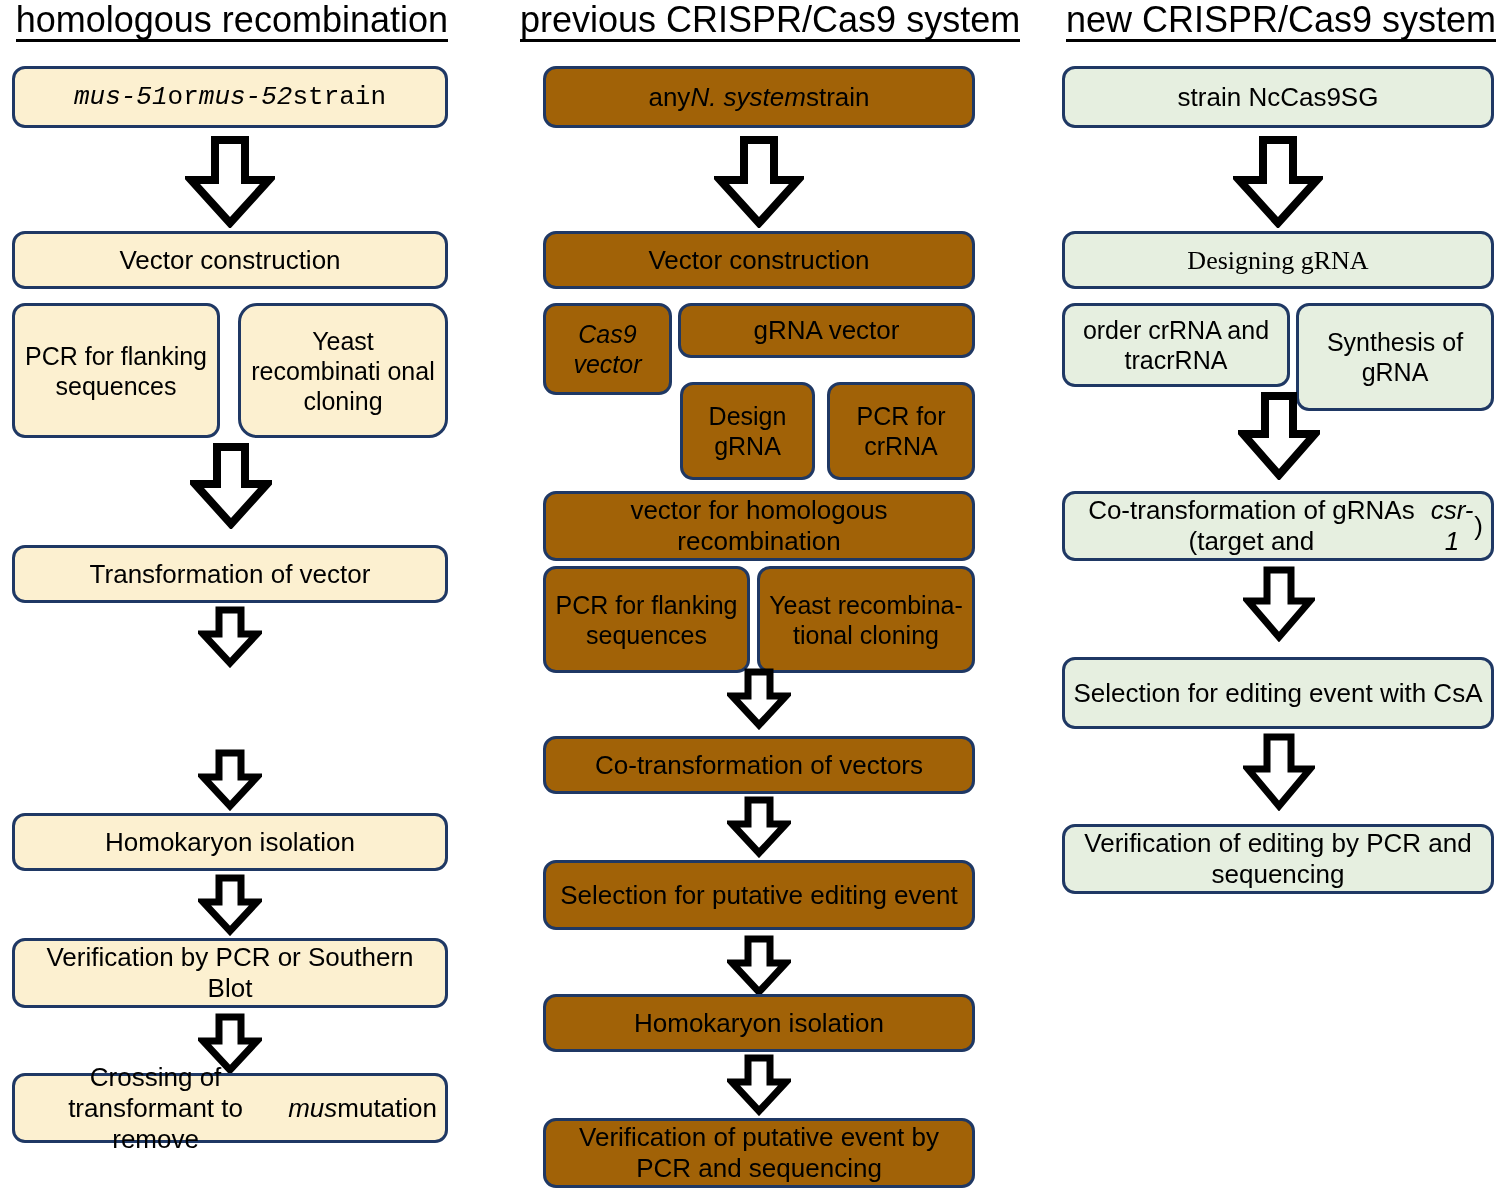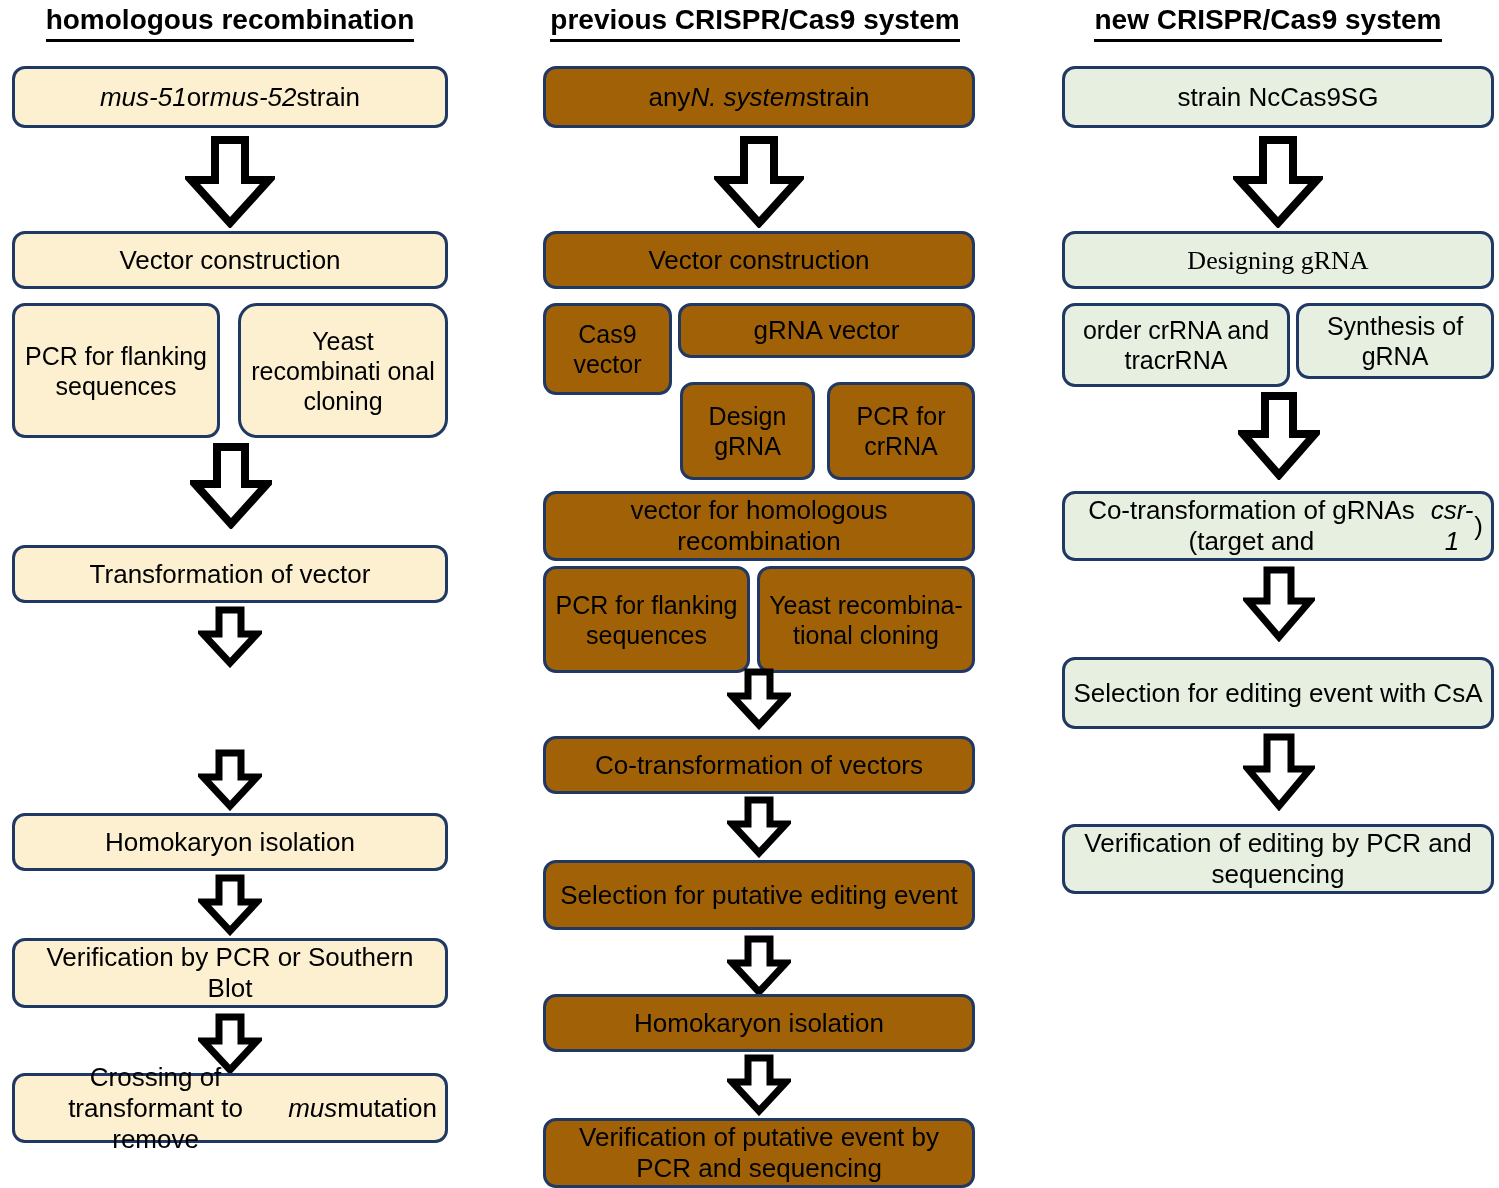--- a/index.html
+++ b/index.html
@@ -16,24 +16,24 @@
     overflow: hidden;
   }
   .canvas {
     position: absolute;
     left: 0; top: 0;
     width: 1499px;
     height: 1188px;
   }
   .col-title {
     position: absolute;
-    font-size: 28px;
+    font-size: 36px;
     line-height: 36px;
-    font-weight: 700;
-    text-align: center;
+    font-weight: 400;
+    text-align: right;
     white-space: nowrap;
     color: #000;
   }
   .col-title .tx {
     border-bottom: 3px solid #000;
     padding-bottom: 1px;
     display: inline-block;
   }
   .node {
     position: absolute;
@@ -71,21 +71,21 @@
   <div class="col-title" style="left:12px; top:2px; width:436px;">
     <span class="tx">homologous recombination</span>
   </div>
   <div class="col-title" style="left:520px; top:2px; width:470px;">
     <span class="tx">previous CRISPR/Cas9 system</span>
   </div>
   <div class="col-title" style="left:1040px; top:2px; width:456px;">
     <span class="tx">new CRISPR/Cas9 system</span>
   </div>
 
-  <div class="node fill-cream" style="left:12px; top:66px; width:436px; height:62px;"><em class="it">mus-51</em> or <em class="it">mus-52</em> strain</div>
+  <div class="node fill-cream" style="left:12px; top:66px; width:436px; height:62px;font-family:Liberation Mono, monospace;"><em class="it">mus-51</em> or <em class="it">mus-52</em> strain</div>
 
   <div class="arrow" style="left:185px; top:136px;">
     <svg width="90" height="92" viewBox="0 0 90 92">
       <polygon points="30,4 60,4 60,44 84,44 45,87 6,44 30,44" fill="#FFFFFF" stroke="#000000" stroke-width="8" stroke-linejoin="miter"></polygon>
     </svg>
   </div>
 
   <div class="node fill-cream" style="left:12px; top:231px; width:436px; height:58px;">Vector construction</div>
 
   <div class="node fill-cream small" style="left:12px; top:303px; width:208px; height:135px;">PCR for flanking sequences</div>
@@ -134,21 +134,21 @@
   <div class="node fill-blue" style="left:543px; top:66px; width:432px; height:62px;">any <em class="it">N. system</em> strain</div>
 
   <div class="arrow" style="left:714px; top:136px;">
     <svg width="90" height="92" viewBox="0 0 90 92">
       <polygon points="30,4 60,4 60,44 84,44 45,87 6,44 30,44" fill="#FFFFFF" stroke="#000000" stroke-width="8" stroke-linejoin="miter"></polygon>
     </svg>
   </div>
 
   <div class="node fill-blue" style="left:543px; top:231px; width:432px; height:58px;">Vector construction</div>
 
-  <div class="node fill-blue small" style="left:543px; top:303px; width:129px; height:92px;">Cas9 vector</div>
+  <div class="node fill-blue small" style="left:543px; top:303px; width:129px; height:92px;font-style:italic;">Cas9 vector</div>
 
   <div class="node fill-blue" style="left:678px; top:303px; width:297px; height:55px;">gRNA vector</div>
 
   <div class="node fill-blue small" style="left:680px; top:382px; width:135px; height:98px;">Design gRNA</div>
 
   <div class="node fill-blue small" style="left:827px; top:382px; width:148px; height:98px;">PCR for crRNA</div>
 
   <div class="node fill-blue" style="left:543px; top:491px; width:432px; height:70px;">vector for homologous recombination</div>
 
   <div class="node fill-blue small" style="left:543px; top:566px; width:207px; height:107px;">PCR for flanking sequences</div>
@@ -192,21 +192,21 @@
   <div class="arrow" style="left:1233px; top:136px;">
     <svg width="90" height="92" viewBox="0 0 90 92">
       <polygon points="30,4 60,4 60,44 84,44 45,87 6,44 30,44" fill="#FFFFFF" stroke="#000000" stroke-width="8" stroke-linejoin="miter"></polygon>
     </svg>
   </div>
 
   <div class="node fill-green" style="left:1062px; top:231px; width:432px; height:58px;font-family:Liberation Serif, serif;">Designing gRNA</div>
 
   <div class="node fill-green small" style="left:1062px; top:303px; width:228px; height:84px;">order crRNA and tracrRNA</div>
 
-  <div class="node fill-green small" style="left:1296px; top:303px; width:198px; height:76px;">Synthesis of gRNA</div>
+  <div class="node fill-green small" style="left:1296px; top:303px; width:198px; height:108px;">Synthesis of gRNA</div>
 
   <div class="arrow" style="left:1238px; top:392px;">
     <svg width="82" height="88" viewBox="0 0 82 88">
       <polygon points="27,4 55,4 55,42 77,42 41,83 5,42 27,42" fill="#FFFFFF" stroke="#000000" stroke-width="8" stroke-linejoin="miter"></polygon>
     </svg>
   </div>
 
   <div class="node fill-green" style="left:1062px; top:491px; width:432px; height:70px;">Co-transformation of gRNAs (target and <em class="it">csr-1</em>)</div>
 
   <div class="arrow" style="left:1243px; top:566px;">

